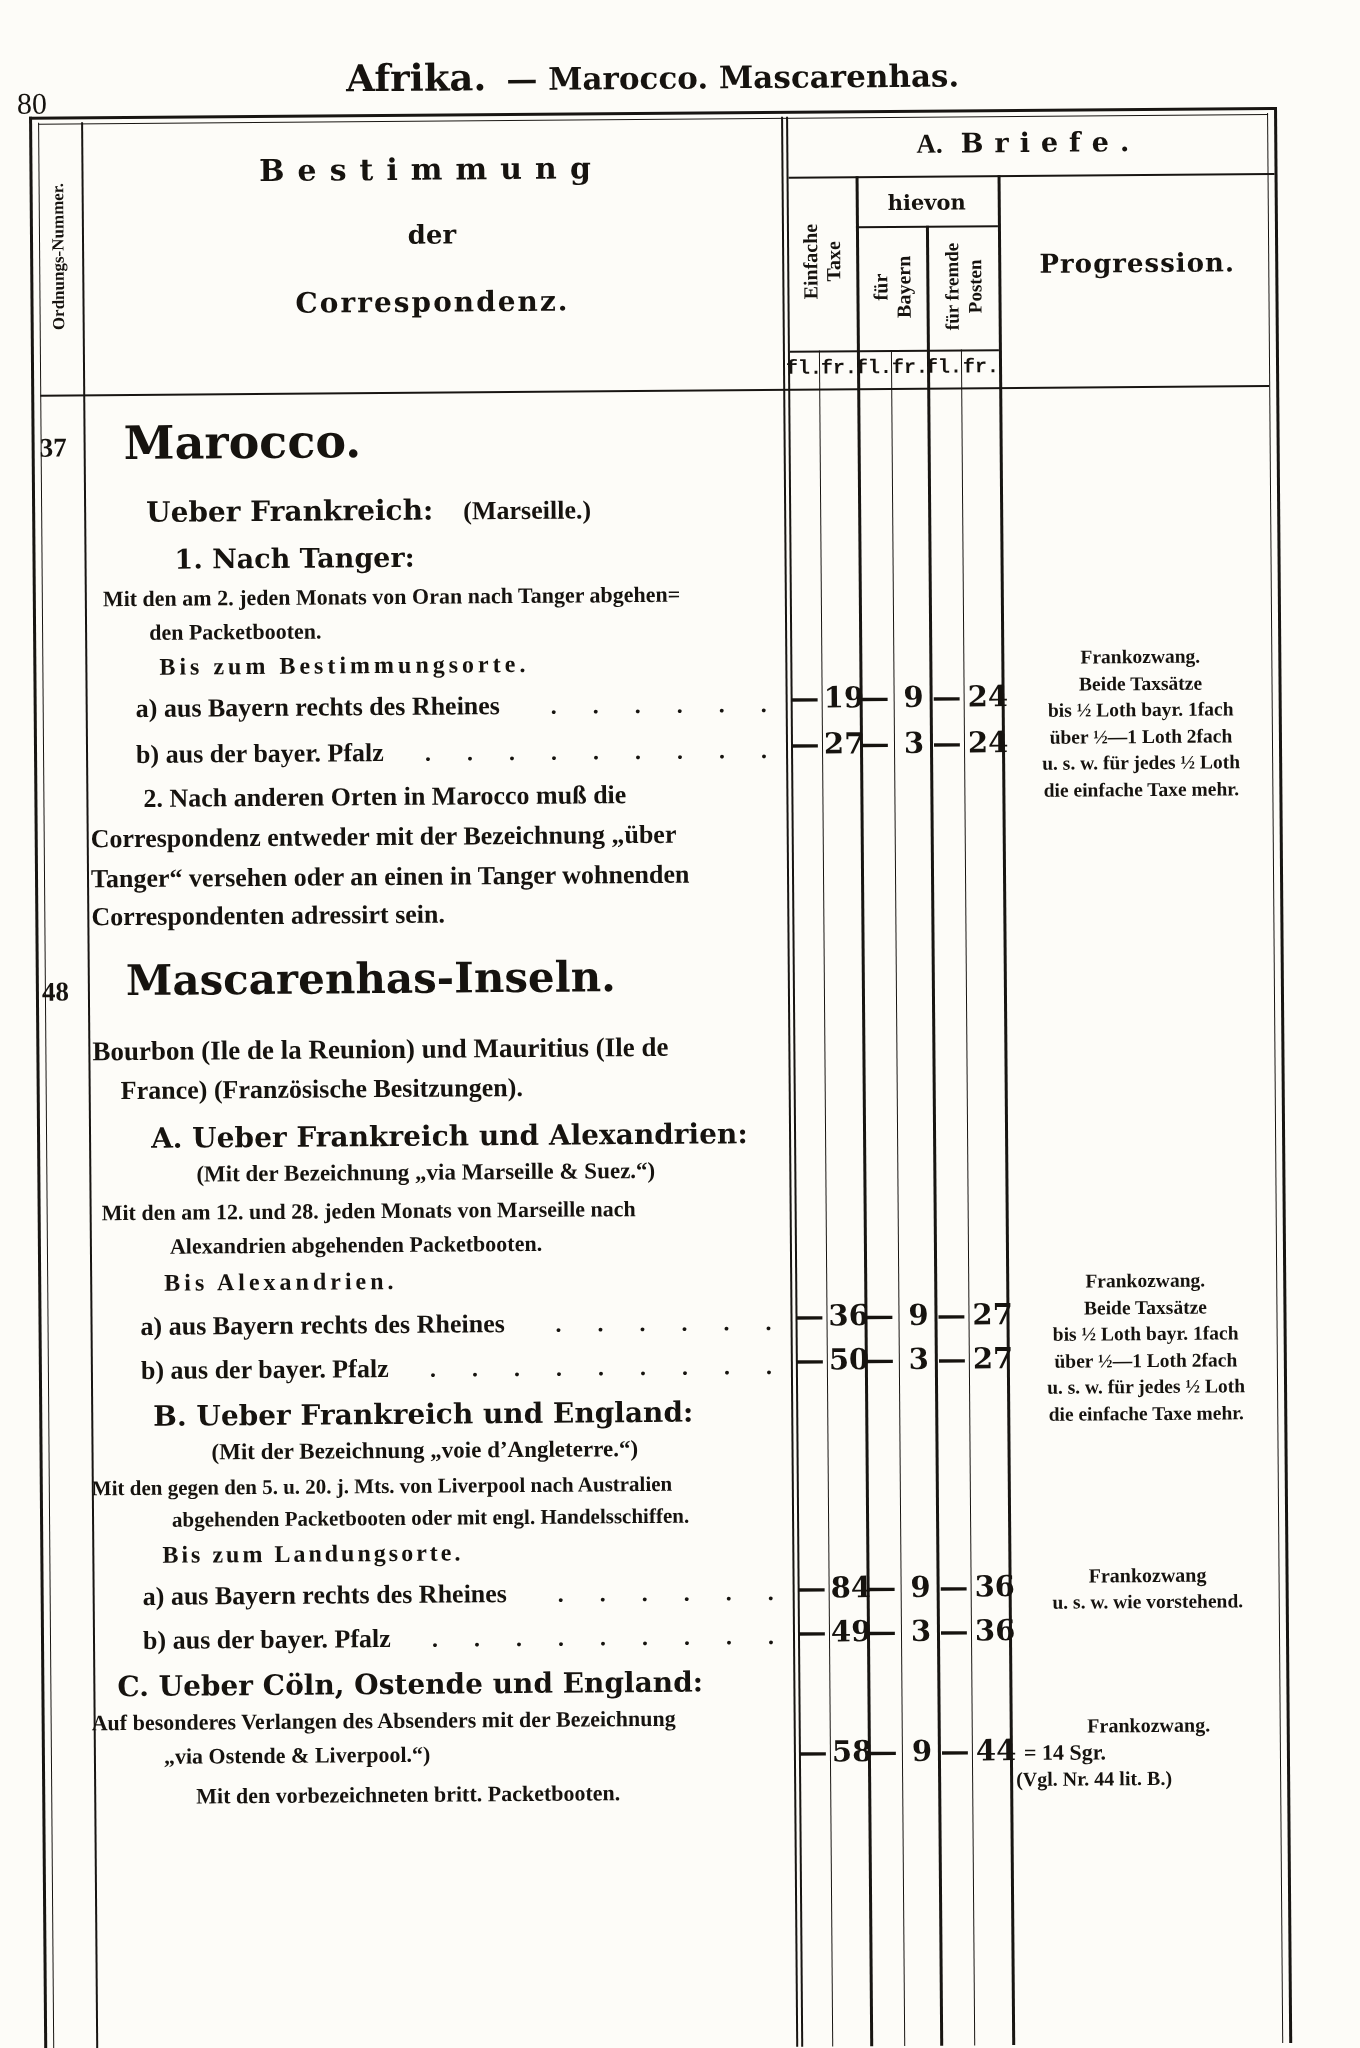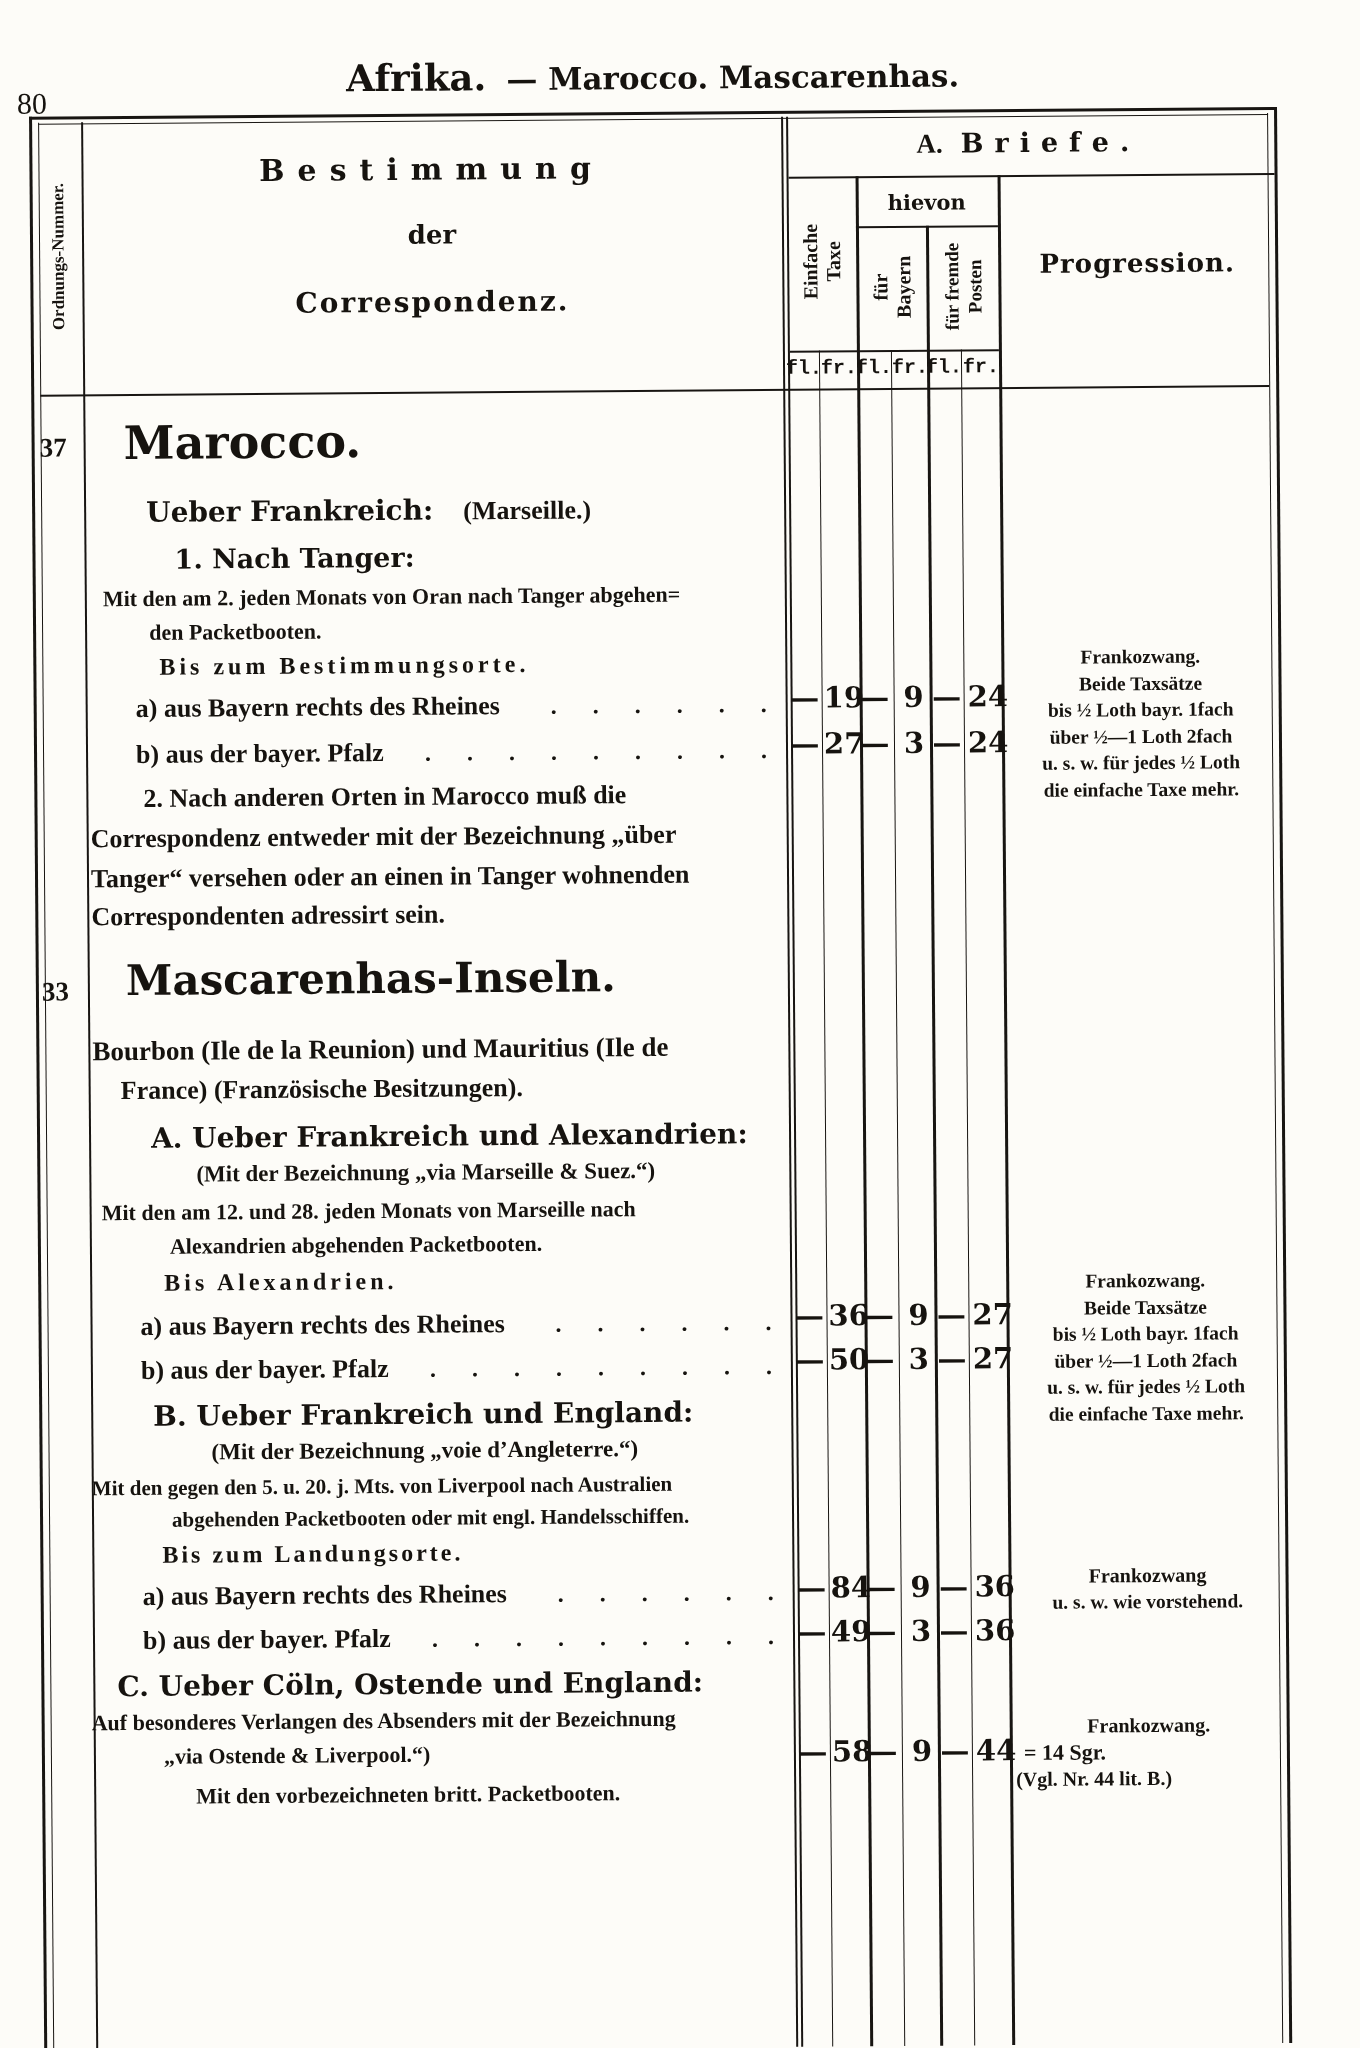--- a/index.html
+++ b/index.html
@@ -136,21 +136,21 @@
     <div>über ½—1 Loth 2fach</div>
     <div>u. s. w. für jedes ½ Loth</div>
     <div>die einfache Taxe mehr.</div>
   </div>
 
   <div class="abs" style="left:145px;top:780px;font-size:26px;font-weight:bold;">2. Nach anderen Orten in Marocco muß die</div>
   <div class="abs" style="left:92px;top:820px;font-size:26px;font-weight:bold;">Correspondenz entweder mit der Bezeichnung „über</div>
   <div class="abs" style="left:92px;top:860px;font-size:26px;font-weight:bold;">Tanger“ versehen oder an einen in Tanger wohnenden</div>
   <div class="abs" style="left:92px;top:898px;font-size:26px;font-weight:bold;">Correspondenten adressirt sein.</div>
 
-  <div class="abs" style="left:42px;top:972px;font-size:27px;font-weight:bold;">33</div>
+  <div class="abs" style="left:42px;top:972px;font-size:27px;font-weight:bold;">48</div>
   <div class="abs frak" style="left:126px;top:952px;font-size:42px;">Mascarenhas-Inseln.</div>
   <div class="abs" style="left:92px;top:1032px;font-size:27px;font-weight:bold;">Bourbon (Ile de la Reunion) und Mauritius (Ile de</div>
   <div class="abs" style="left:120px;top:1072px;font-size:26px;font-weight:bold;">France) (Französische Besitzungen).</div>
 
   <div class="abs frak" style="left:150px;top:1118px;font-size:28px;">A. Ueber Frankreich und Alexandrien:</div>
   <div class="abs" style="left:195px;top:1158px;font-size:23px;font-weight:bold;">(Mit der Bezeichnung „via Marseille &amp; Suez.“)</div>
   <div class="abs small" style="left:100px;top:1196px;">Mit den am 12. und 28. jeden Monats von Marseille nach</div>
   <div class="abs small" style="left:168px;top:1230px;">Alexandrien abgehenden Packetbooten.</div>
   <div class="abs spaced" style="left:162px;top:1266px;font-size:24px;">Bis Alexandrien.</div>
 

